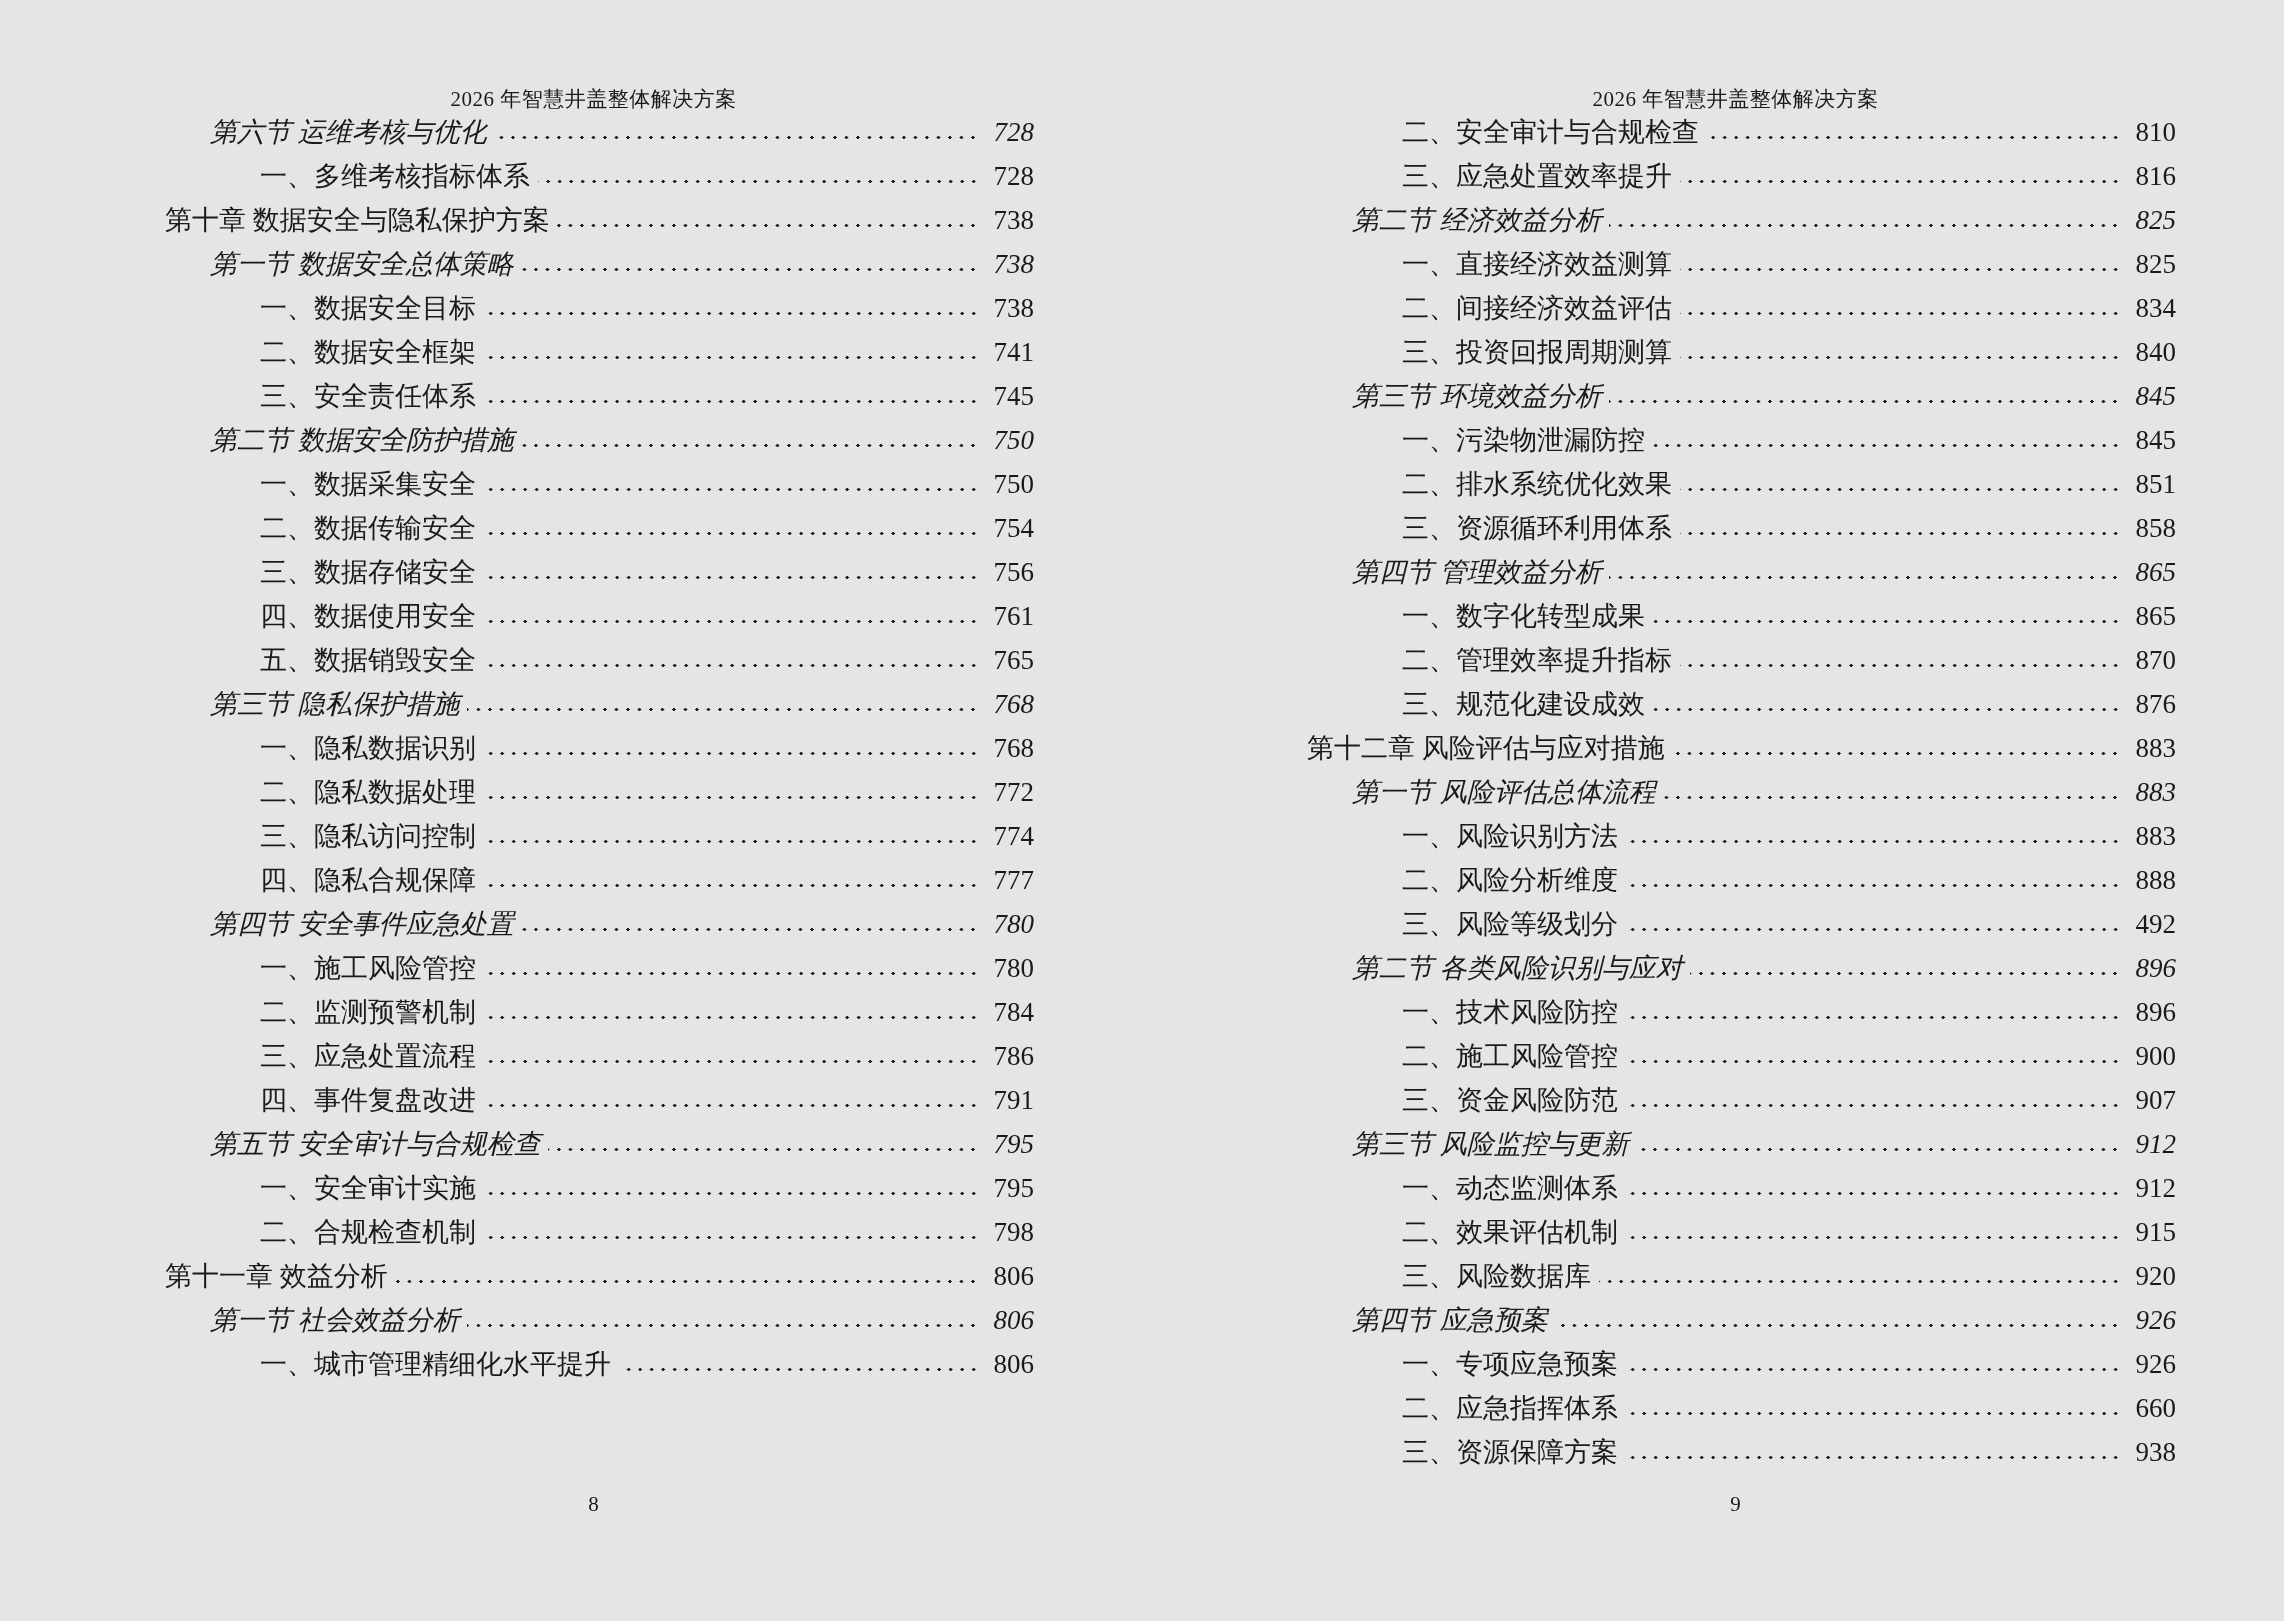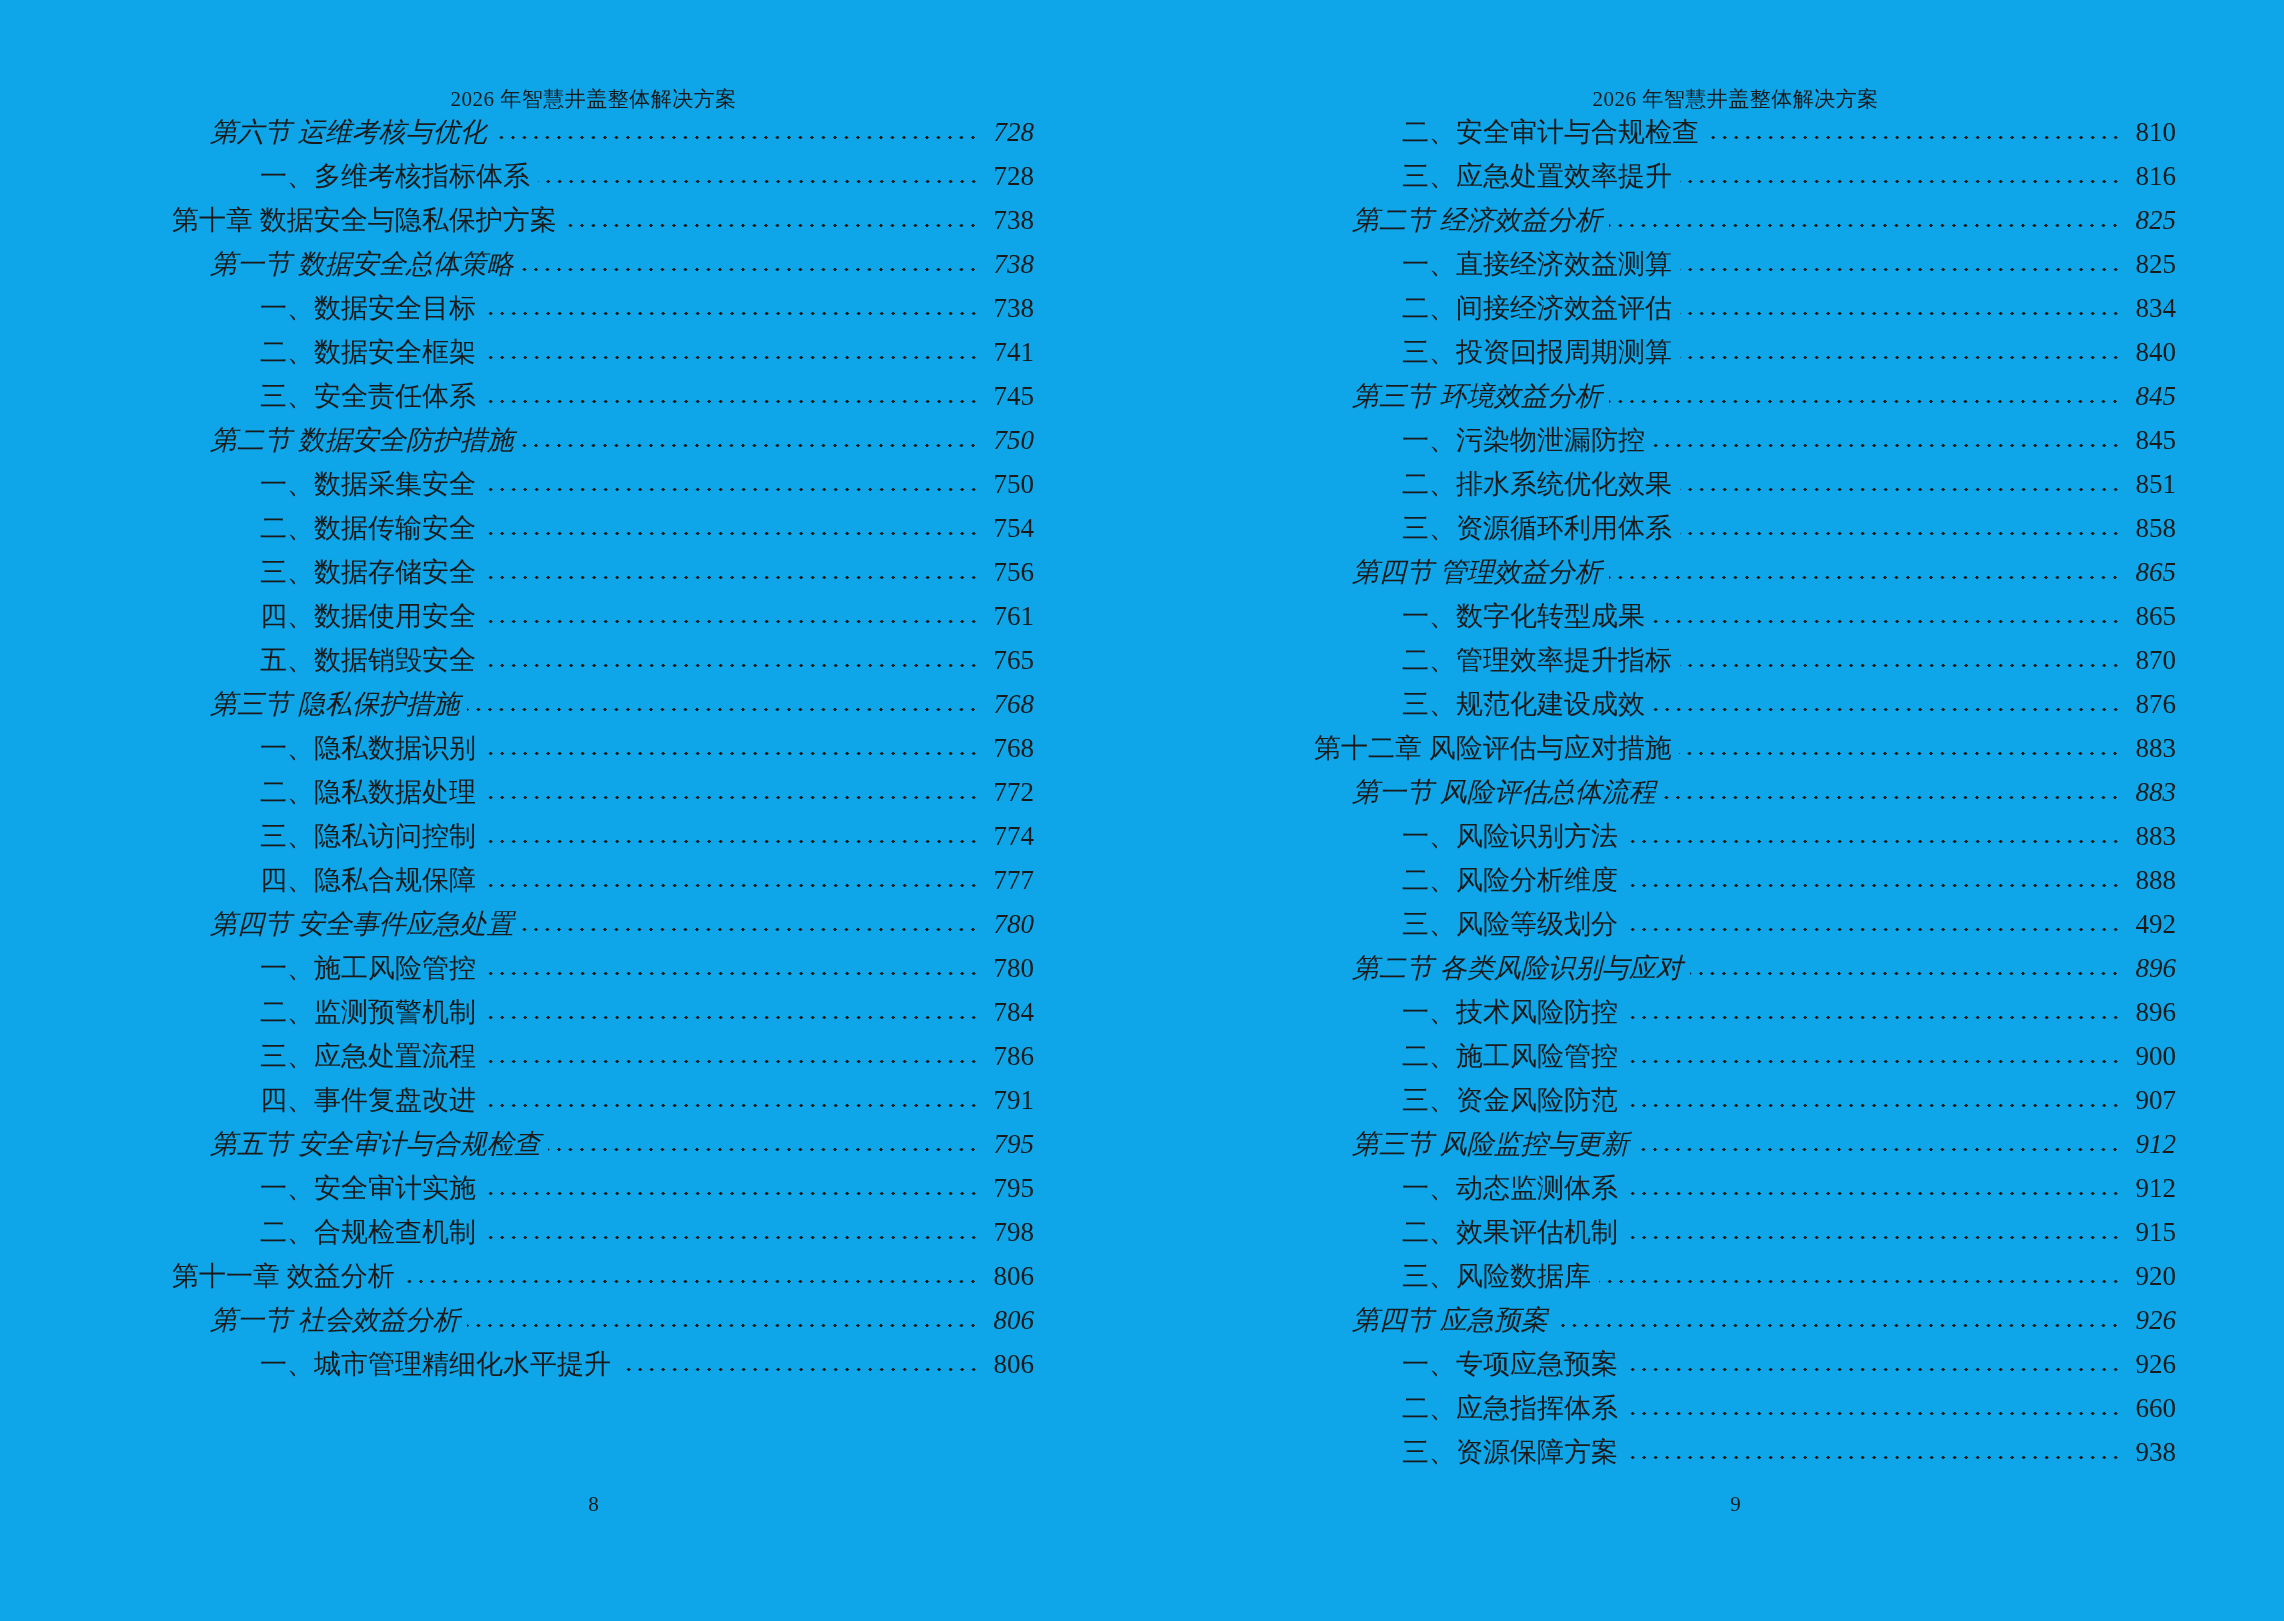--- a/index.html
+++ b/index.html
@@ -8,21 +8,21 @@
     width: 2284px; height: 1622px;
     background: #ffffff;
     color: #1a1a1a;
     font-family: "Liberation Serif", "DejaVu Serif", serif;
     position: relative;
     overflow: hidden;
   }
   .page {
     position: absolute; top: 0;
     width: 1142px; height: 1622px;
-    background: #0ea5e9;
+    background: #e5e5e5;
   }
   #page-left  { left: 0; }
   #page-right { left: 1142px; }
 
   .running-header {
     position: absolute;
     top: 85px; left: 165px; width: 857px;
     text-align: center;
     font-size: 21px; line-height: 29px;
     white-space: nowrap;
@@ -33,21 +33,21 @@
     position: absolute;
     top: 110px; left: 0; width: 1142px;
   }
   .row {
     display: flex;
     align-items: baseline;
     height: 44px;
     padding-right: 108px;
     box-sizing: border-box;
   }
-  .lvl-chapter { padding-left: 165px; margin-left: 7px; }
+  .lvl-chapter { padding-left: 165px; }
   .lvl-section { padding-left: 210px; font-style: italic; }
   .lvl-item    { padding-left: 260px; }
 
   .lbl {
     flex: 0 0 auto;
     font-size: 27px;
     line-height: 44px;
     white-space: nowrap;
   }
   .leader {

